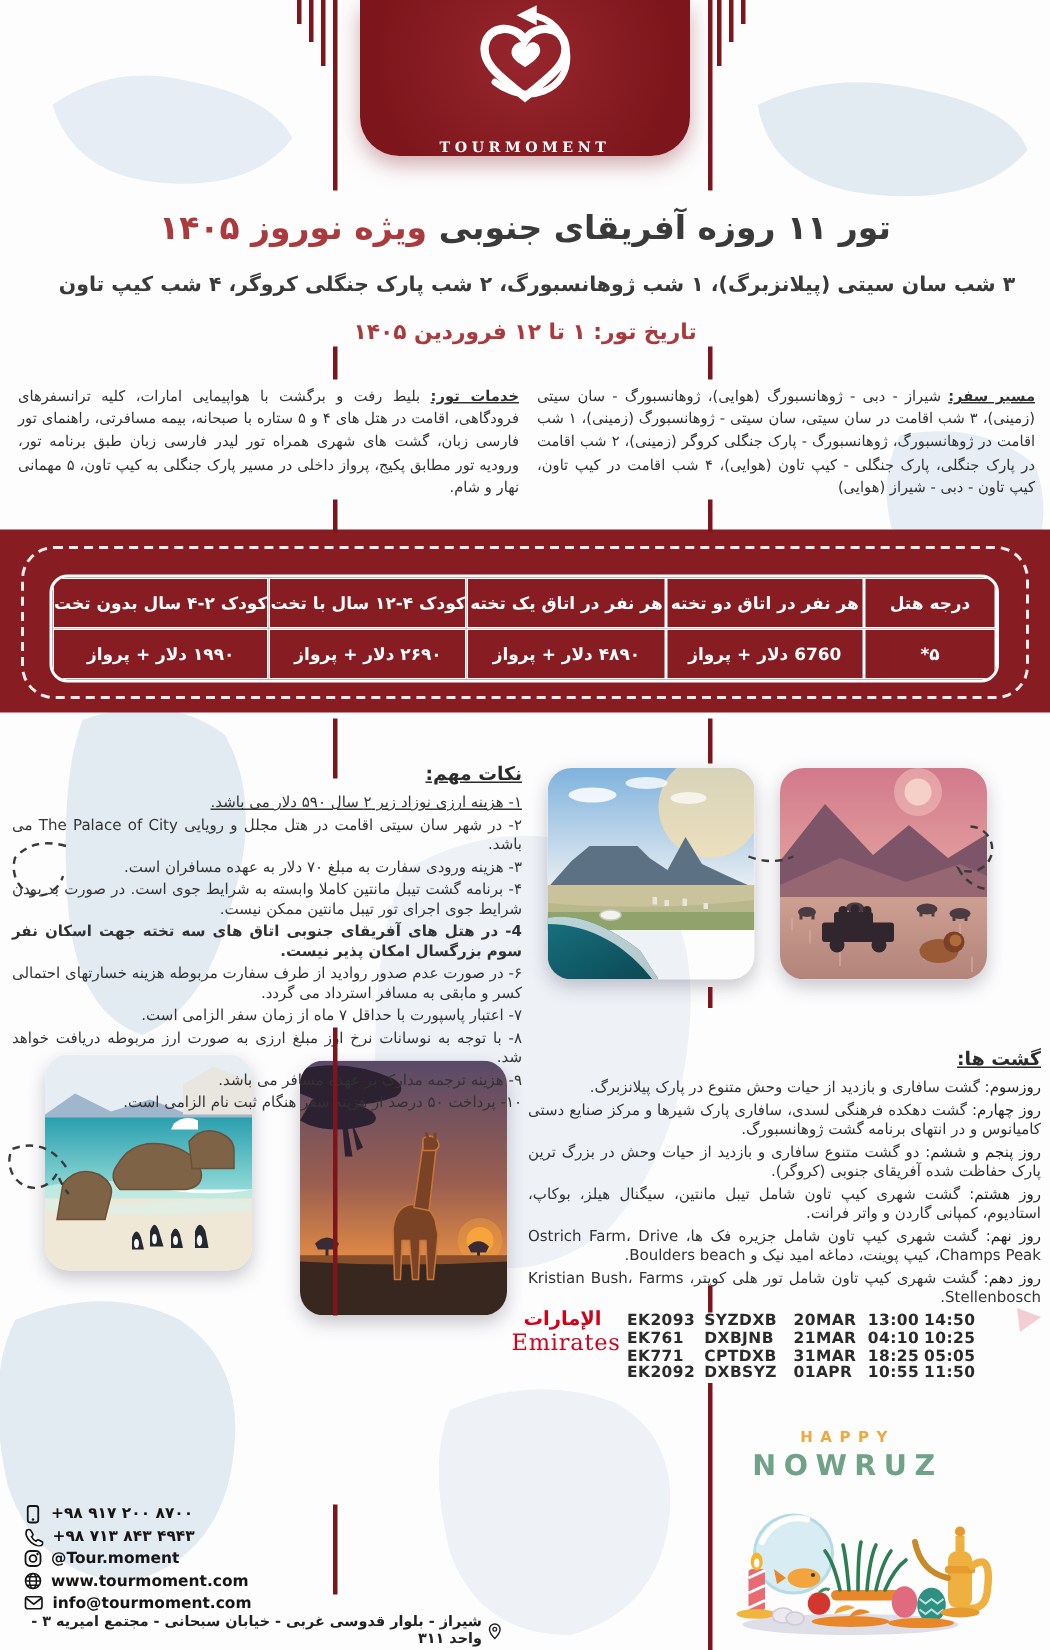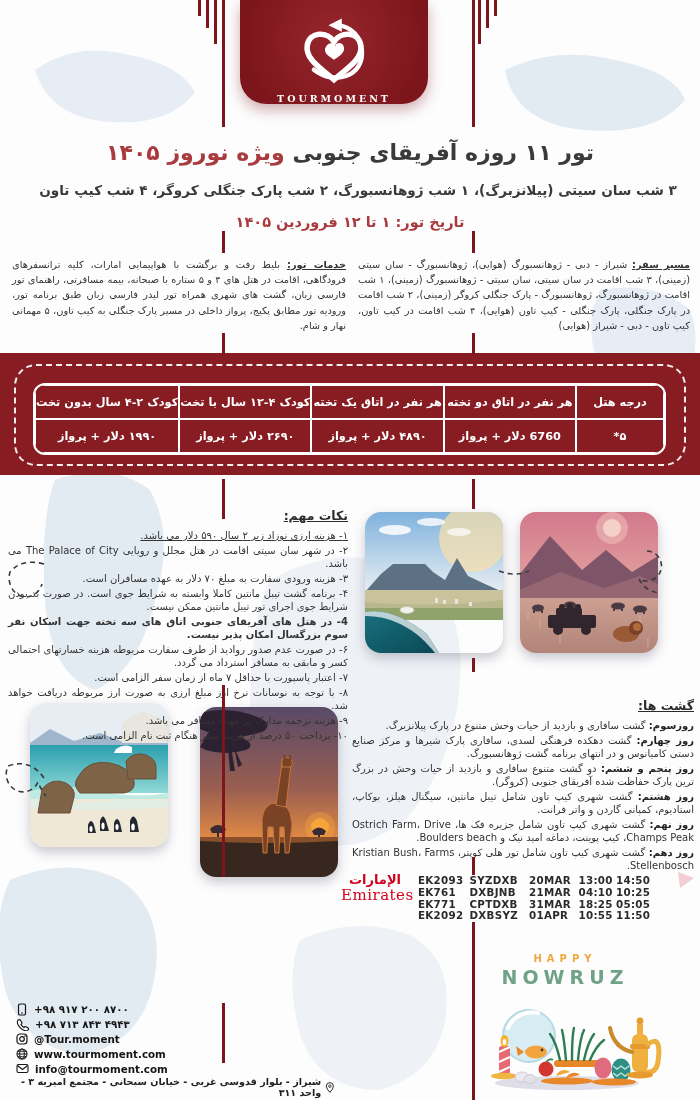--- a/index.html
+++ b/index.html
@@ -7,25 +7,25 @@
         font-family:"DejaVu Sans",sans-serif;}
   svg{display:block;}
 
   
   .bgmap{position:absolute;left:0;top:0;z-index:0;}
 
   
   .vline{position:absolute;width:3px;background:#7d161c;z-index:6;}
 
   
-  .logo-card{position:absolute;left:240px;top:0;width:188px;height:104px;z-index:4;
+  .logo-card{position:absolute;left:240px;top:0;width:220px;height:104px;z-index:4;
              border-radius:0 0 26px 26px;
              background:radial-gradient(circle at 50% 38%, #97262e 0%, #7d161c 78%);
              box-shadow:0 6px 14px rgba(125,22,28,.35);
-             display:flex;flex-direction:column;align-items:center;justify-content:flex-end;}
+             display:flex;flex-direction:column;align-items:center;justify-content:space-between;}
   .brand{color:#fff;font-family:"DejaVu Serif",serif;font-weight:bold;font-size:9.5px;
          letter-spacing:3px;margin-top:2px;}
 
   
   .title{position:absolute;left:0;right:0;top:140px;text-align:center;direction:rtl;z-index:4;
          font-size:22px;font-weight:bold;color:#3a3a3a;white-space:nowrap;}
   .t-accent{color:#a93a3d;}
   .subtitle{position:absolute;left:0;right:0;top:182px;text-align:center;direction:rtl;z-index:4;
             font-size:13.6px;font-weight:bold;color:#3a3a3a;white-space:nowrap;padding-left:16px;}
   .dateline{position:absolute;left:0;right:0;top:214px;text-align:center;direction:rtl;z-index:4;
@@ -57,21 +57,21 @@
   .ph-gir{left:200px;top:707px;width:138px;height:170px;}
 
   
   .sec{position:absolute;direction:rtl;z-index:4;color:#333;}
   .notes{left:8px;top:508px;width:340px;}
   .tours{left:352px;top:698px;width:342px;}
   .sec-title{font-size:12.5px;font-weight:bold;color:#2b2b2b;text-decoration:underline;margin-bottom:6px;}
   .note,.tour{font-size:10px;line-height:1.3;margin-bottom:2px;text-align:justify;}
   .note.u{text-decoration:underline;}
   .note.b{font-weight:bold;}
-  .lbl2{font-weight:bold;color:#222;}
+  .lbl2{font-weight:normal;color:#222;}
 
   
   .emirates{position:absolute;left:341px;top:872px;width:68px;text-align:center;
             color:#d0021b;z-index:4;}
   .em-ar{font-size:13px;font-weight:bold;}
   .em-en{font-size:15px;font-family:"DejaVu Serif",serif;letter-spacing:.5px;margin-top:-1px;}
   .flights{position:absolute;left:418px;top:875px;width:232px;z-index:4;
            font-size:10.3px;font-weight:bold;color:#2b2b2b;letter-spacing:.3px;}
   .frow{display:flex;justify-content:space-between;line-height:1.05;margin-bottom:1px;}
   .fc{display:inline-block;}

